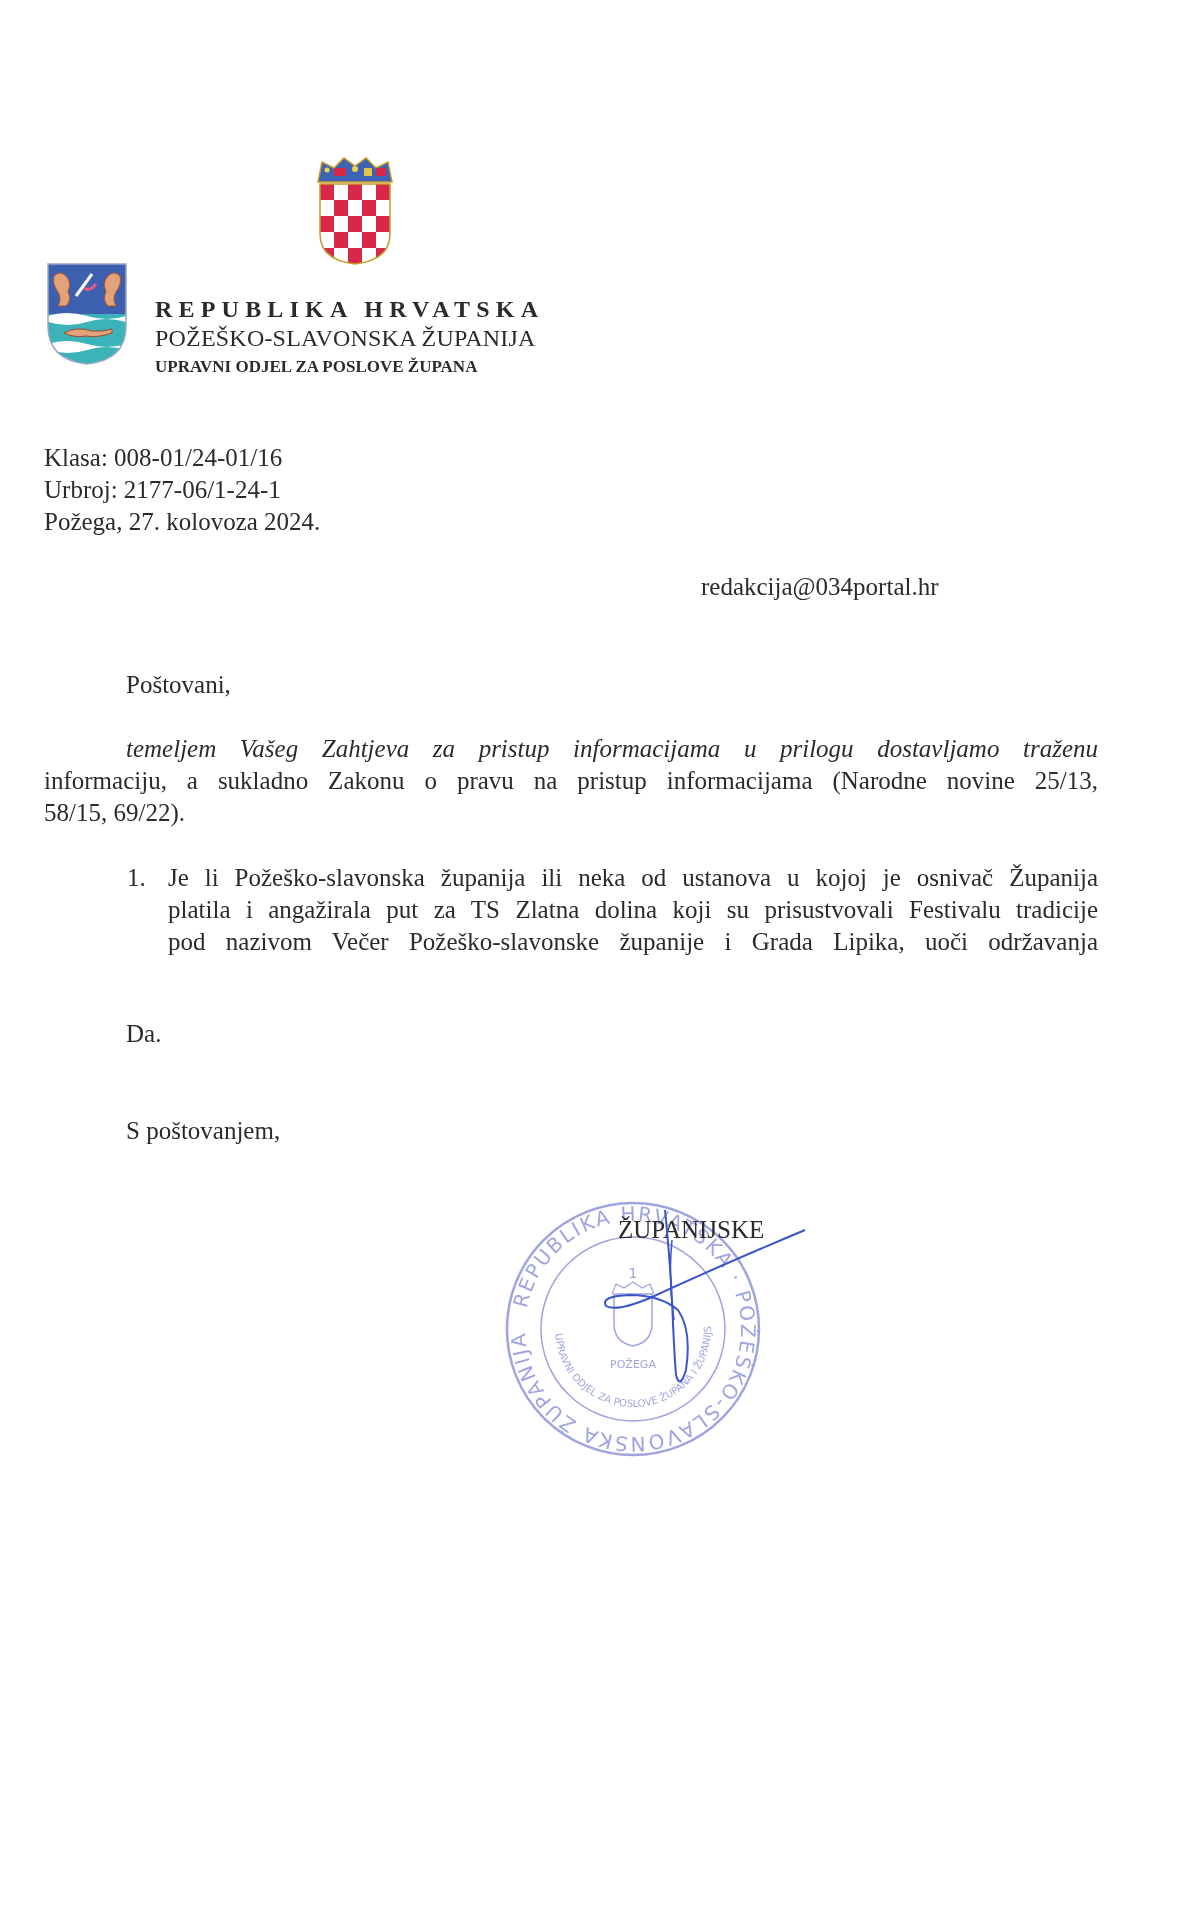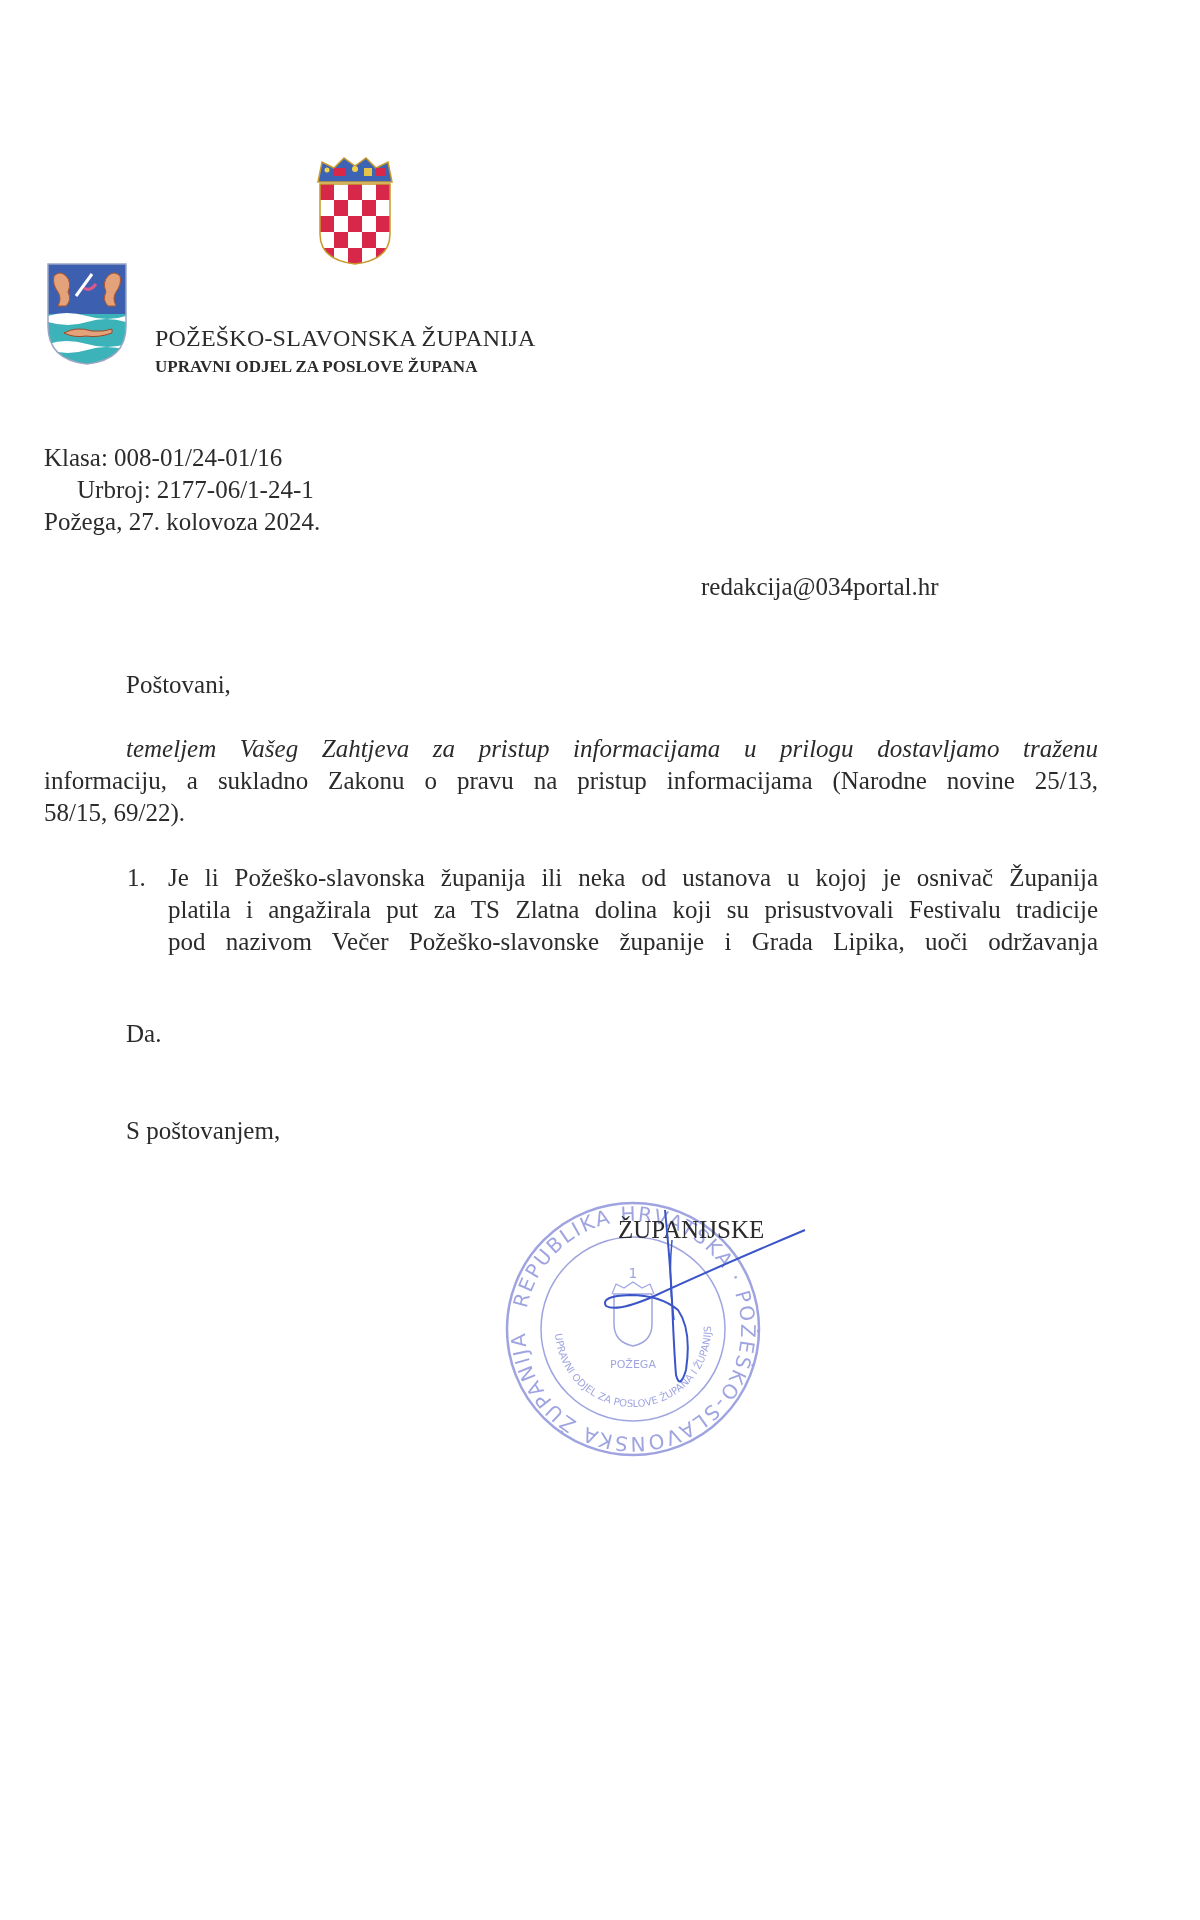--- a/index.html
+++ b/index.html
@@ -16,21 +16,21 @@
     #hr-coa { left: 314px; top: 156px; width: 82px; width: 82px; height: 110px; }
     
     #county-coa { left: 46px; top: 262px; width: 82px; height: 104px; }
 
     .hdr1 { left: 155px; top: 293px; font-size: 24px; font-weight: bold; letter-spacing: 6.2px; }
     .hdr2 { left: 155px; top: 322px; font-size: 24px; letter-spacing: 0.2px; }
     .hdr3 { left: 155px; top: 351px; font-size: 17px; font-weight: bold; }
     .hdr4 { left: 155px; top: 380px; font-size: 24px; font-weight: bold; }
 
     .meta1 { left: 44px; top: 442px; }
-    .meta2 { left: 44px; top: 474px; margin-left: 33px; }
+    .meta2 { left: 44px; top: 474px; }
     .meta3 { left: 44px; top: 506px; }
 
     .recipient { left: 701px; top: 571px; }
     .salutation { left: 126px; top: 669px; }
 
     .para { left: 44px; top: 733px; width: 1054px; font-size: 25px; line-height: 32px; text-align: justify; white-space: normal; }
     .para .line { display: block; text-align: justify; text-align-last: justify; height: 32px; }
     .para .line.last { text-align-last: left; }
     .para .indent { padding-left: 82px; font-style: italic; }
 
@@ -99,20 +99,21 @@
       <path d="M74 14 Q68 8 62 14 Q56 20 60 30 Q56 38 62 44 L70 44 Q66 36 70 30 Q76 22 74 14 Z" fill="#e3a27a" stroke="#b0552a" stroke-width="1"></path>
 
       <line x1="30" y1="34" x2="46" y2="12" stroke="#ffffff" stroke-width="3"></line>
       <path d="M38 26 Q44 30 50 22" fill="none" stroke="#d85a8a" stroke-width="3"></path>
 
       <path d="M18 71 Q30 64 46 69 Q58 70 66 67 L66 71 Q52 76 40 74 Q28 76 18 71 Z" fill="#e3a27a" stroke="#9a4a2a" stroke-width="1"></path>
     </g>
     <path d="M2 2 H80 V64 Q80 98 41 102 Q2 98 2 64 Z" fill="none" stroke="#9aa5c5" stroke-width="1.5"></path>
   </svg>
 
+  <div class="abs txt hdr1">REPUBLIKA HRVATSKA</div>
   <div class="abs txt hdr2">POŽEŠKO-SLAVONSKA ŽUPANIJA</div>
   <div class="abs txt hdr3">UPRAVNI ODJEL ZA POSLOVE ŽUPANA</div>
 
   <div class="abs txt meta1">Klasa: 008-01/24-01/16</div>
   <div class="abs txt meta2">Urbroj: 2177-06/1-24-1</div>
   <div class="abs txt meta3">Požega, 27. kolovoza 2024.</div>
 
   <div class="abs txt recipient">redakcija@034portal.hr</div>
 
   <div class="abs txt salutation">Poštovani,</div>

